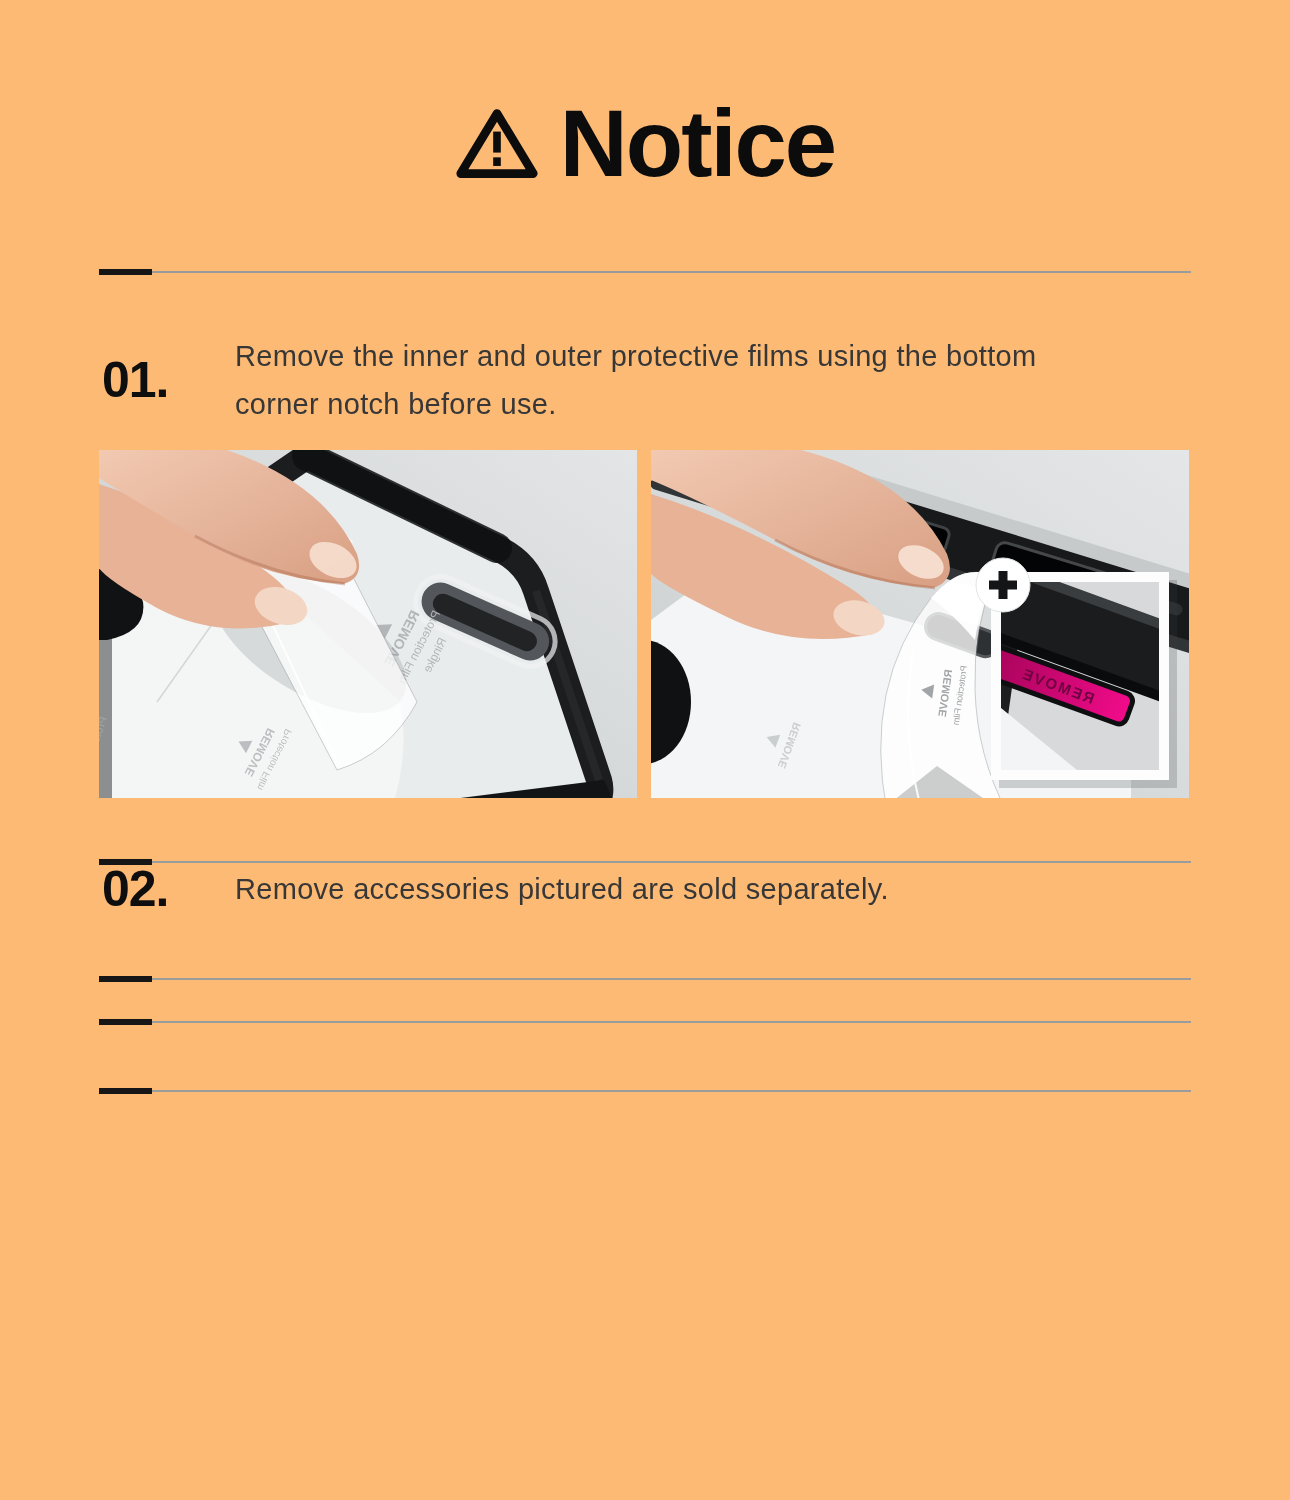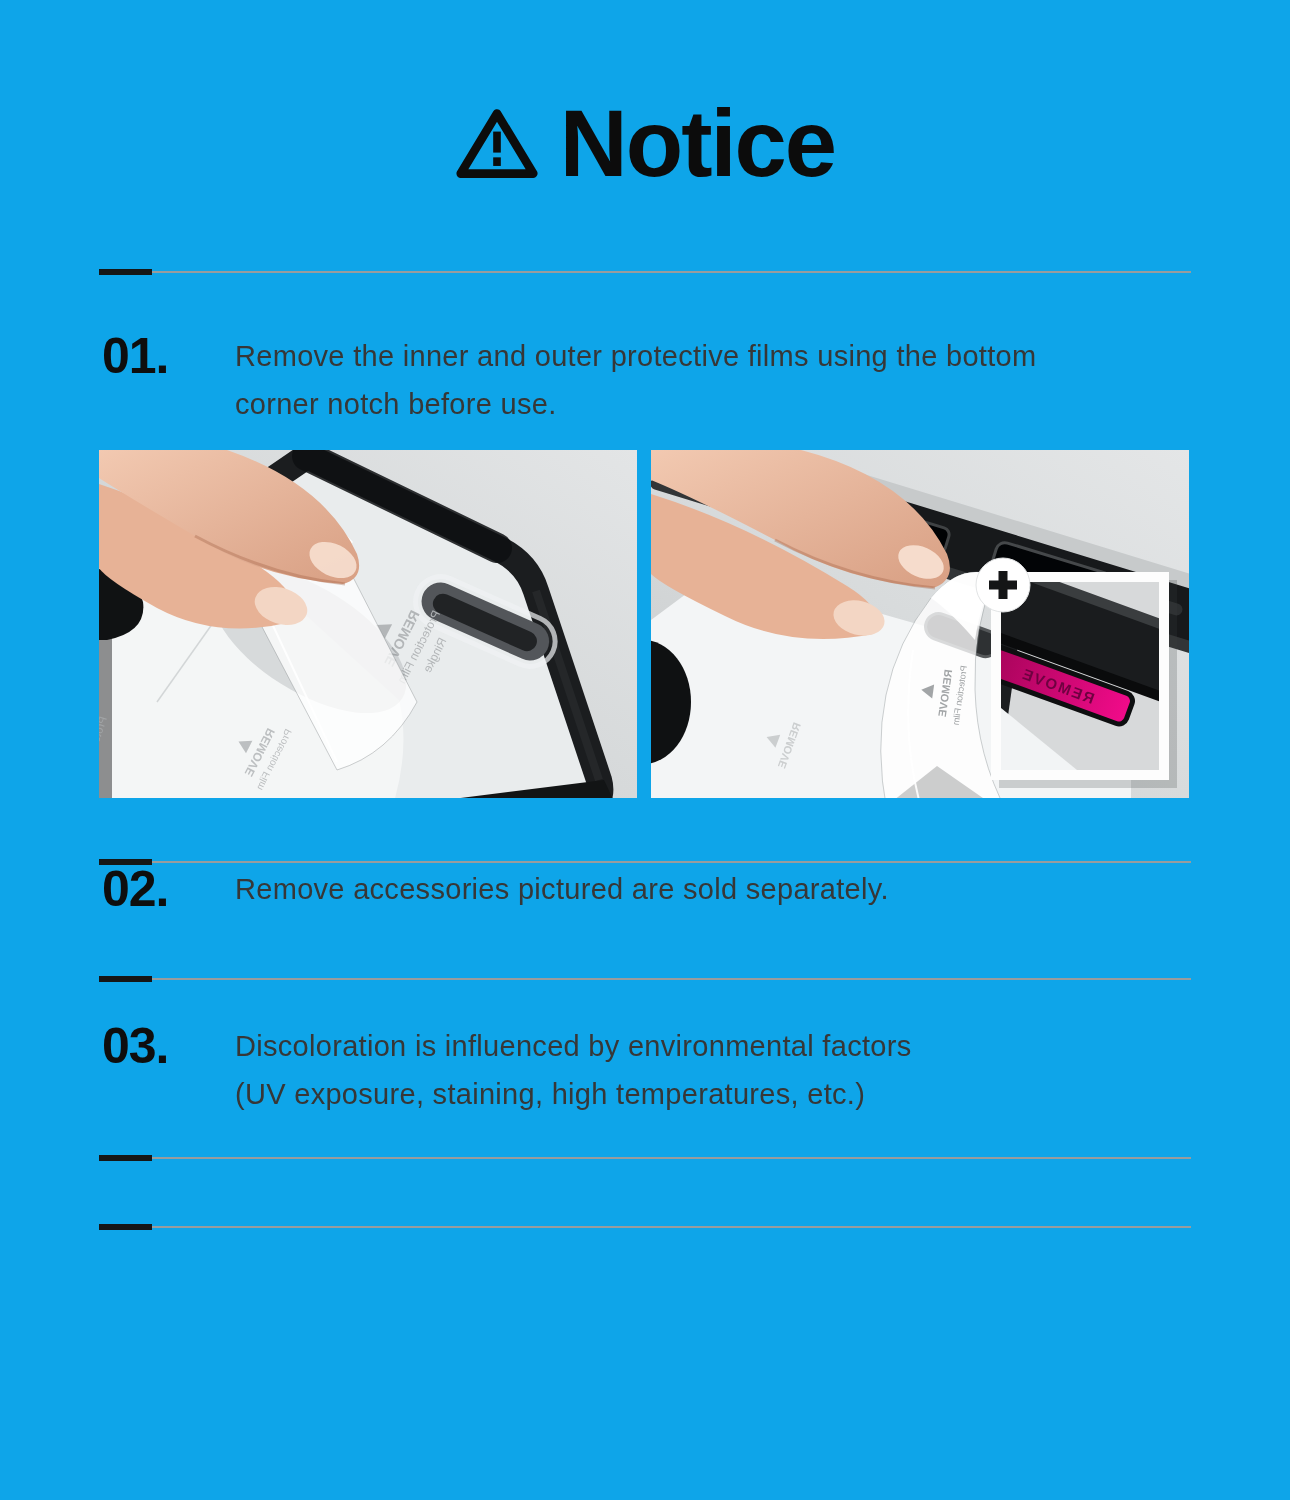--- a/index.html
+++ b/index.html
@@ -1,33 +1,33 @@
 <!DOCTYPE html>
 <html><head>
 <meta charset="utf-8">
 <style>
   html,body{margin:0;padding:0;background:#ffffff;}
   .page{
-    width:1290px;height:1500px;background:#0ea5e9;position:relative;
+    width:1290px;height:1500px;background:#fdba74;position:relative;
     font-family:"Liberation Sans", sans-serif;box-sizing:border-box;
     padding-top:88px;overflow:hidden;margin:0 auto;
   }
   .title-row{height:112px;display:flex;align-items:center;justify-content:center;gap:21px;}
   .warn-icon{width:84px;height:76px;display:block;}
   .title-text{font-size:94px;font-weight:bold;color:#0c0c0c;letter-spacing:-2px;line-height:1;}
   .content{margin:0 99px;width:1092px;}
   .rule{position:relative;height:6px;}
   .rule .line{position:absolute;left:0;right:0;top:2px;height:2px;background:#999c9d;}
   .rule .tick{position:absolute;left:0;top:0;width:53px;height:6px;background:#161616;}
   .rule-1{margin-top:69px;}
   .rule-2{margin-top:61px;}
   .rule-3{margin-top:63px;}
   .rule-4{margin-top:37px;}
   .rule-5{margin-top:63px;}
-  .sec{display:flex;align-items:flex-start;}
+  .sec{display:flex;align-items:center;}
   .sec-01{margin-top:57px;}
   .sec-02{}
   .sec-03{margin-top:40px;}
   .sec-04{margin-top:62px;}
   .sec .num{width:136px;flex:0 0 136px;font-size:50px;font-weight:bold;color:#0e0e0e;
     letter-spacing:-1px;line-height:48px;padding-left:3px;box-sizing:border-box;}
   .sec .txt{font-size:29px;color:#373737;line-height:48px;letter-spacing:0.3px;}
   .sec .txt span{display:block;}
   .figures{margin-top:22px;display:flex;gap:14px;}
   .figures figure{margin:0;padding:0;width:538px;height:348px;overflow:hidden;}
@@ -234,27 +234,20 @@
       <div class="txt">
         <span>Remove accessories pictured are sold separately.</span>
       </div>
     </div>
 
     <div class="rule rule-3">
       <div class="line"></div>
       <div class="tick"></div>
     </div>
 
-    <div class="sec sec-03">
-      <div class="num">03.</div>
-      <div class="txt">
-        <span>Discoloration is influenced by environmental factors</span>
-        <span>(UV exposure, staining, high temperatures, etc.)</span>
-      </div>
-    </div>
 
     <div class="rule rule-4">
       <div class="line"></div>
       <div class="tick"></div>
     </div>
 
 
     <div class="rule rule-5">
       <div class="line"></div>
       <div class="tick"></div>

